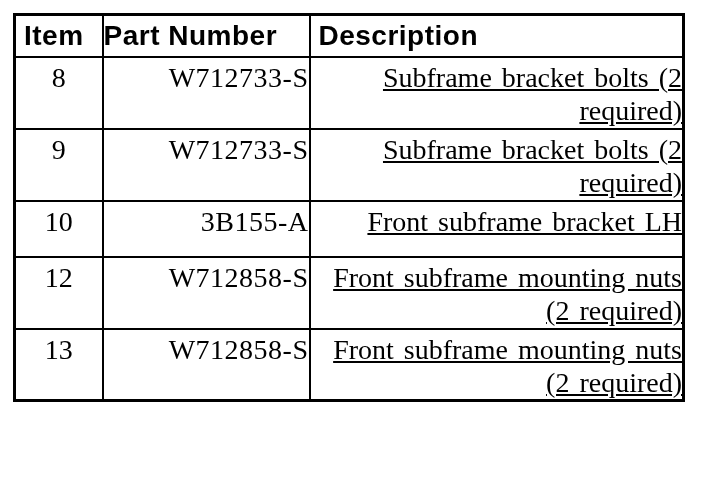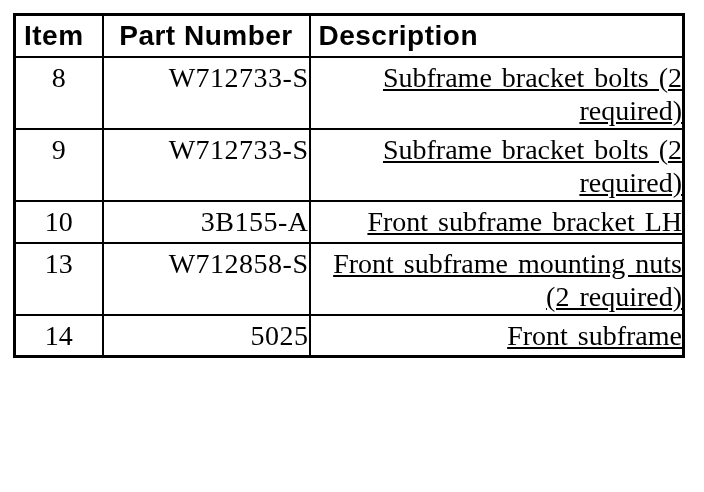--- a/index.html
+++ b/index.html
@@ -24,32 +24,31 @@
     border: 3px solid #000000;
   }
   table.parts-table th,
   table.parts-table td {
     border: 2px solid #000000;
     color: #000000;
     overflow: hidden;
   }
   tr.head-row { height: 42px; }
   tr.row-tall { height: 72px; }
-  tr.row-short { height: 42px; }
+  tr.row-short { height: 56px; }
   th {
     font-family: "Liberation Sans", sans-serif;
     font-weight: bold;
     font-size: 28px;
     vertical-align: middle;
     text-align: left;
     padding: 0 0 0 8px;
     letter-spacing: 0.5px;
   }
   th.th-center {
-    text-align: center;
     padding-left: 0;
   }
   td {
     font-family: "Liberation Serif", serif;
     font-size: 28px;
     line-height: 33px;
     vertical-align: top;
     word-spacing: 3px;
     text-align: right;
   }
@@ -95,24 +94,25 @@
       <td class="cell-part">W712733-S</td>
       <td class="cell-desc">Subframe bracket bolts (2
 required)</td>
     </tr>
     <tr class="row-short">
       <td class="cell-item">10</td>
       <td class="cell-part">3B155-A</td>
       <td class="cell-desc">Front subframe bracket LH</td>
     </tr>
     <tr class="row-tall">
+      <td class="cell-item">12</td>
+      <td class="cell-part">W712858-S</td>
+      <td class="cell-desc">Front subframe mounting nuts
+(2 required)</td>
+    </tr>
+    <tr class="row-tall">
       <td class="cell-item">13</td>
       <td class="cell-part">W712858-S</td>
       <td class="cell-desc">Front subframe mounting nuts
 (2 required)</td>
     </tr>
-    <tr class="row-short">
-      <td class="cell-item">14</td>
-      <td class="cell-part">5025</td>
-      <td class="cell-desc">Front subframe</td>
-    </tr>
   </tbody>
 </table>
 
 </body></html>

